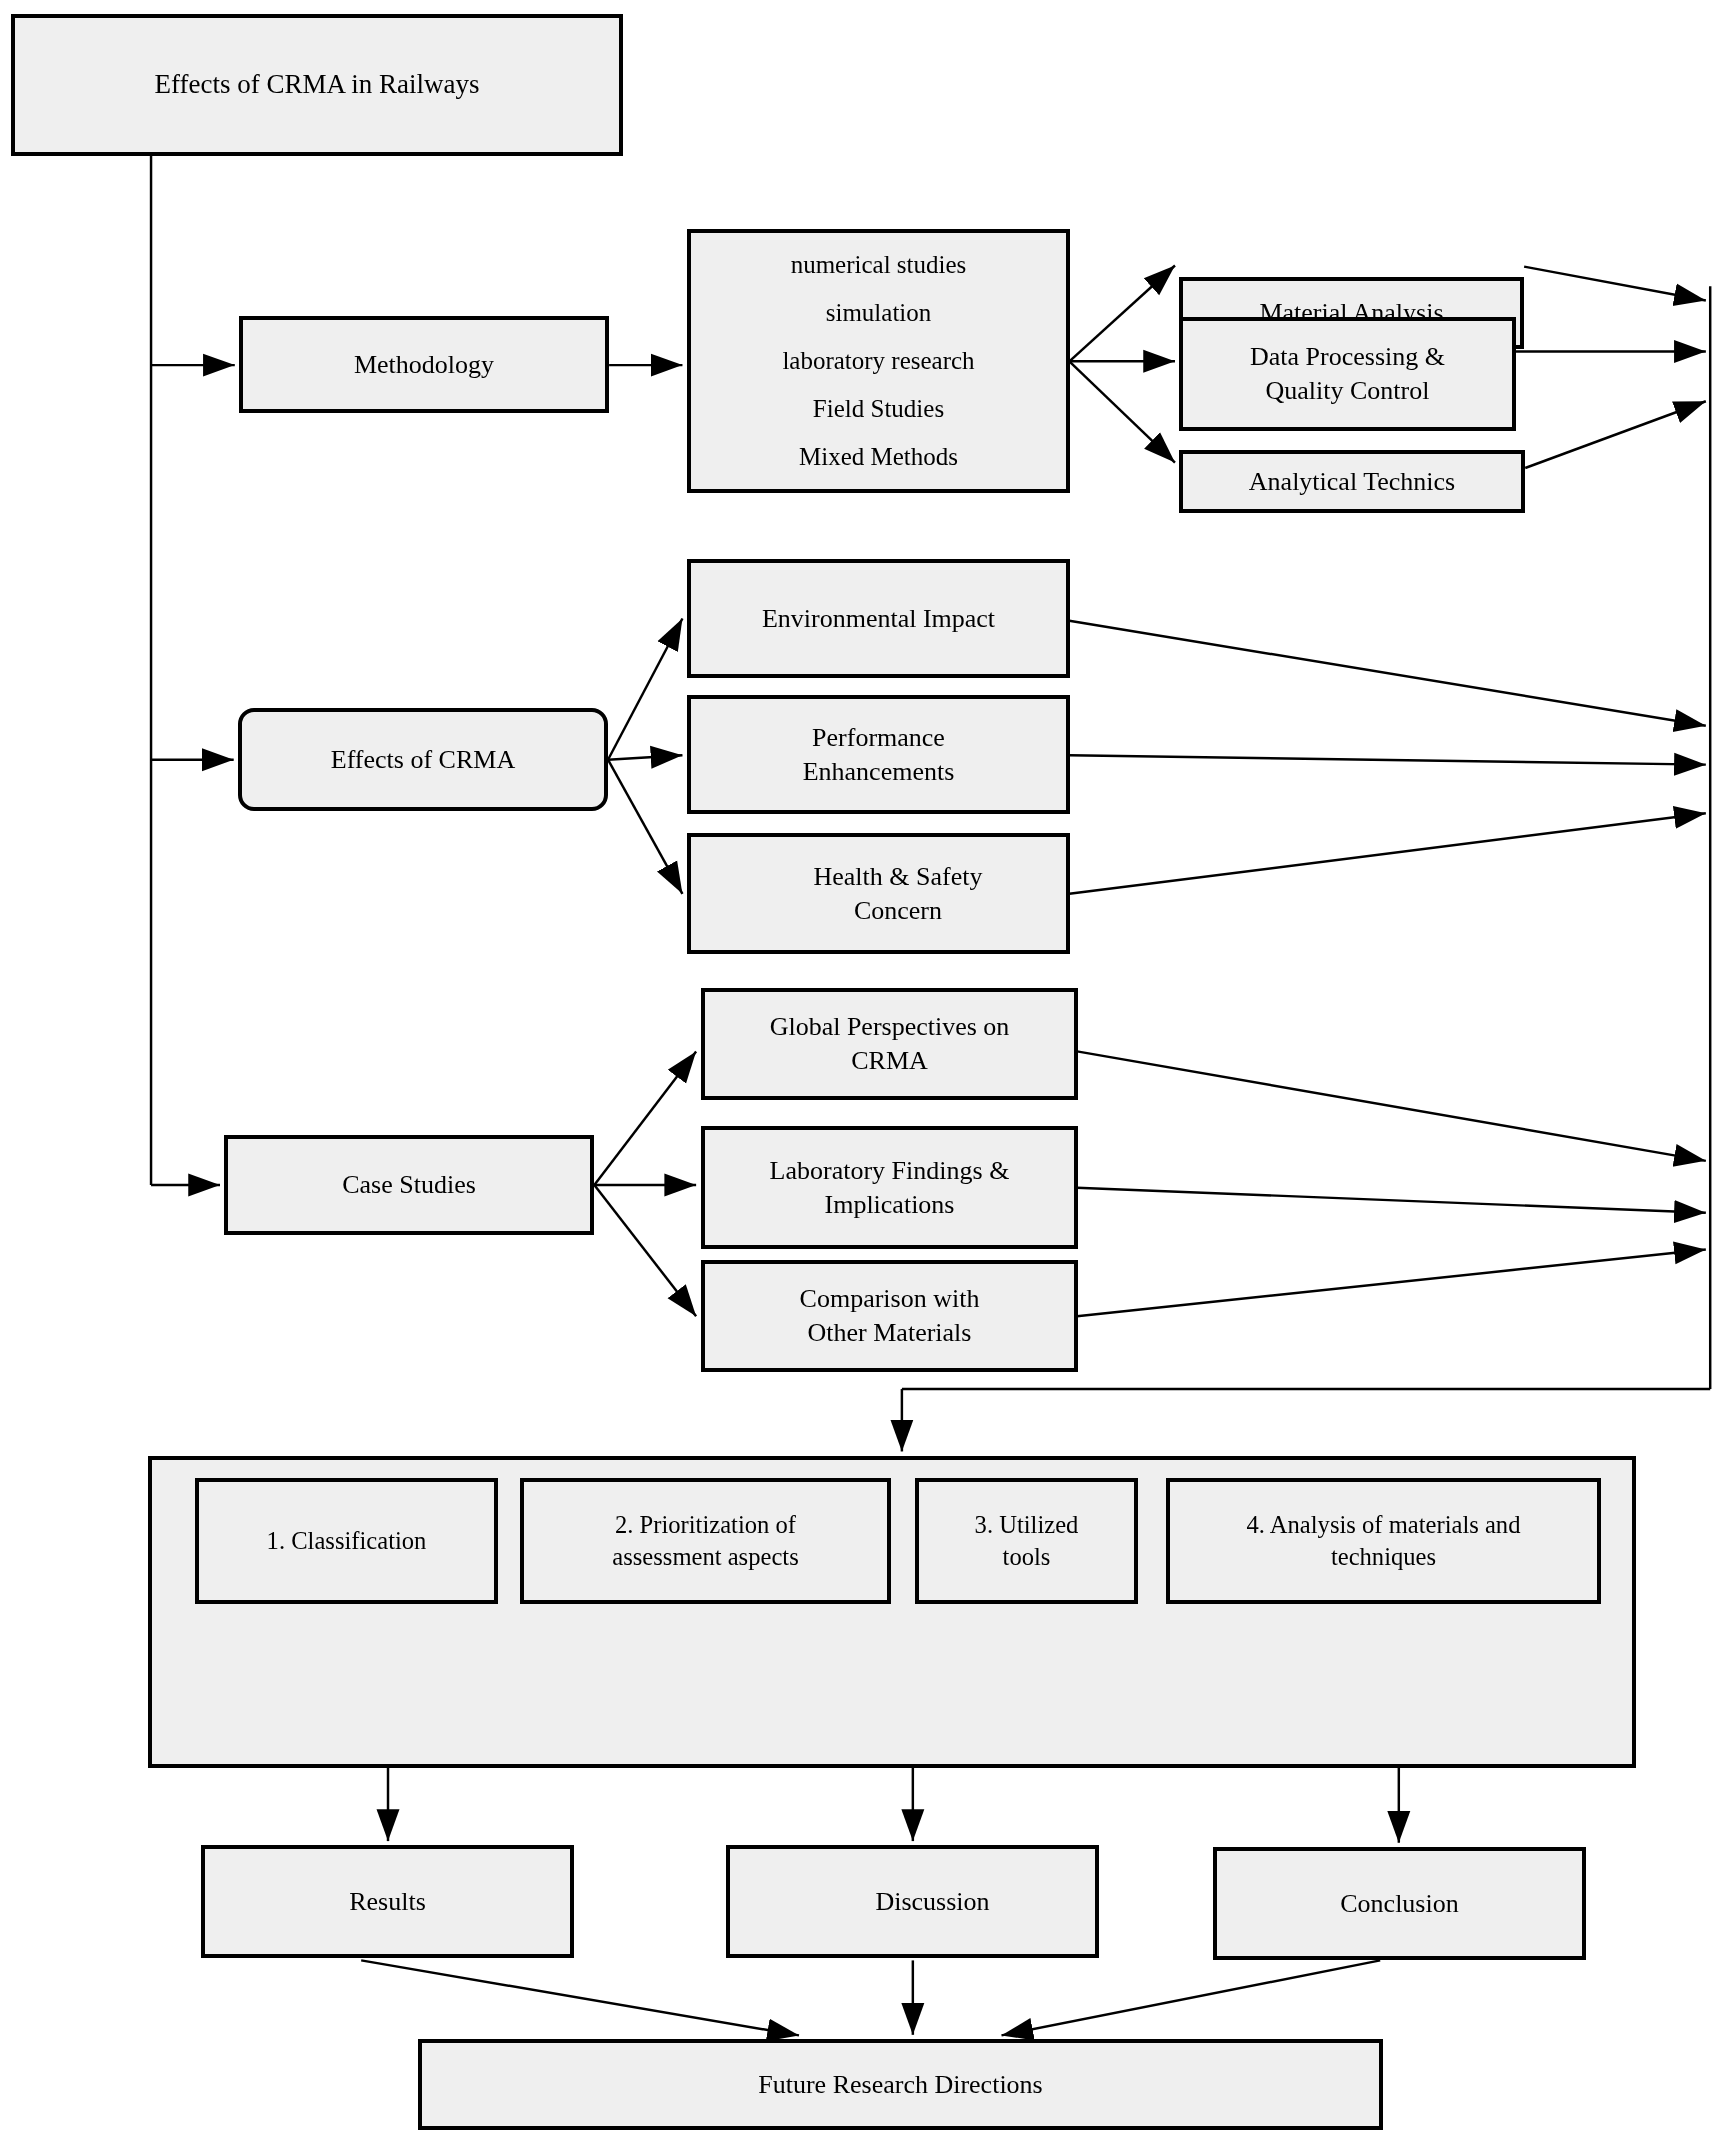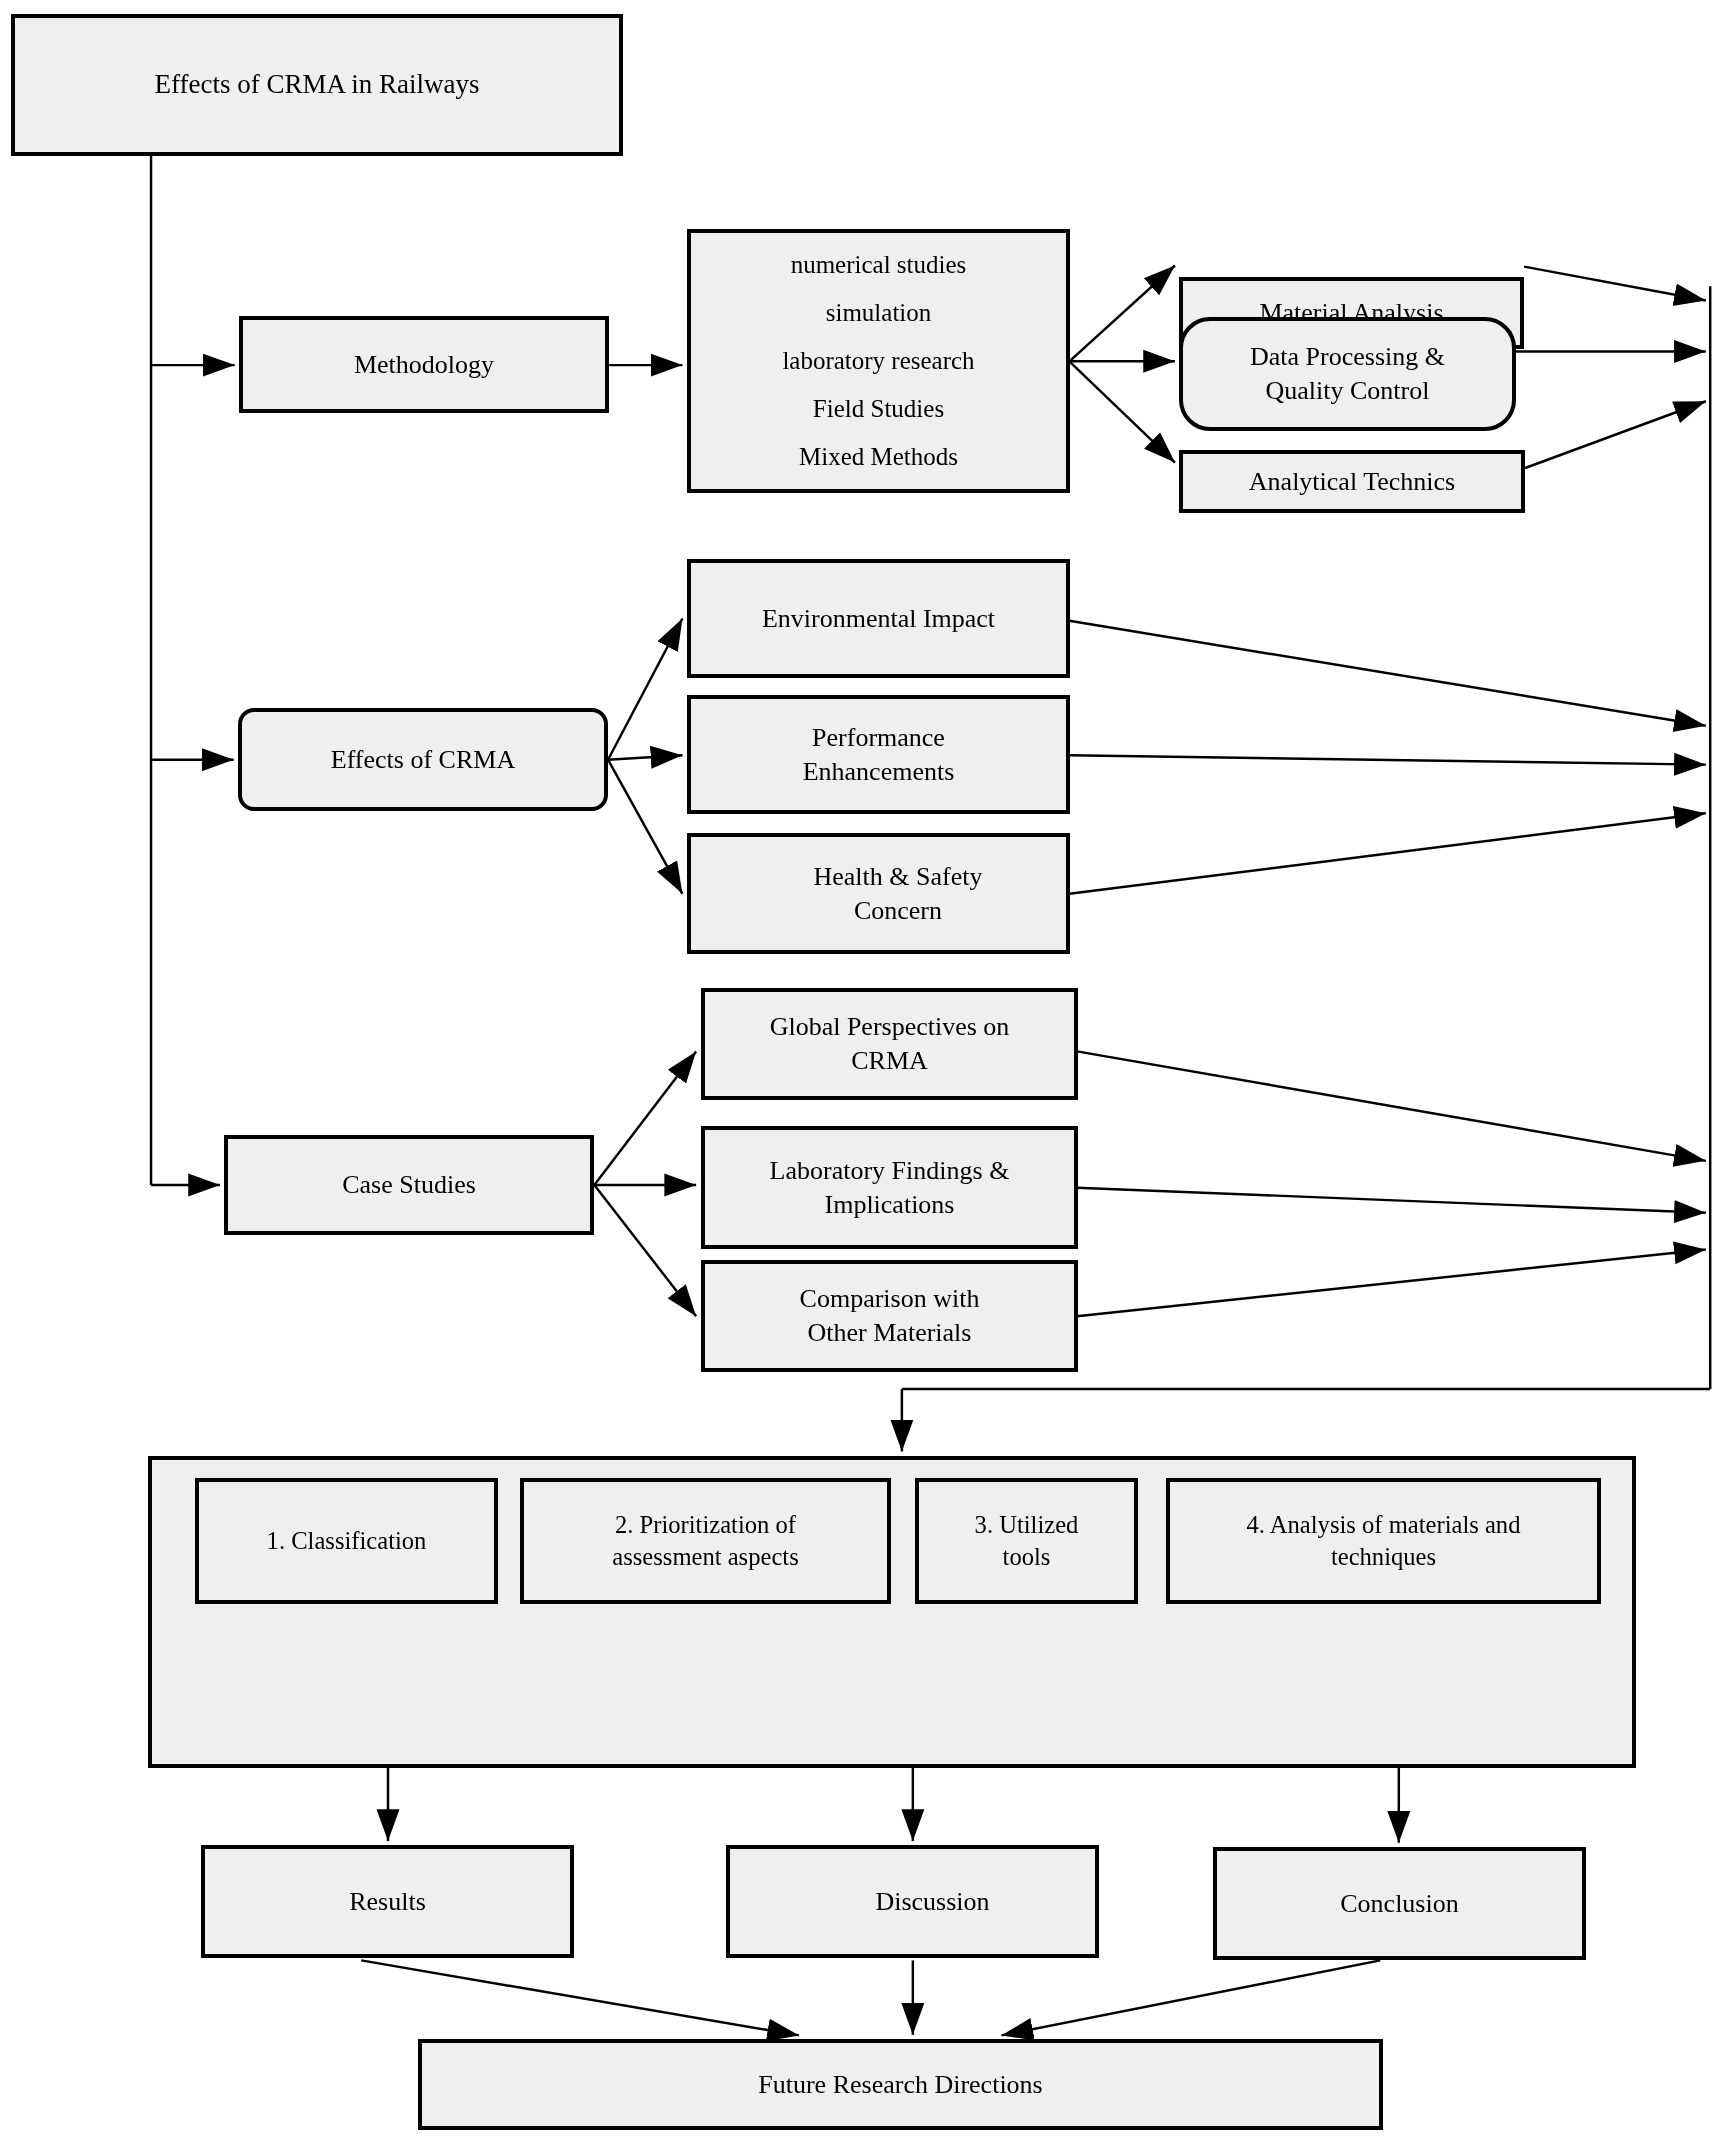--- a/index.html
+++ b/index.html
@@ -33,21 +33,21 @@
     position: absolute;
     background: #efefef;
     border: 4.9px solid #000000;
     box-sizing: border-box;
     z-index: 1;
   }
   #title-box       { left: 11px;   top: 13.7px;   width: 612px; height: 142px; font-size: 27px; }
   #methodology-box { left: 239px;  top: 316px;  width: 370px;  height: 97px; }
   #methods-box     { left: 687px; top: 229px;  width: 383px;  height: 264px; font-size: 25px; line-height: 1.92; }
   #material-box    { left: 1179px; top: 229px;  width: 345px;  height: 72px; margin-top: 48px; }
-  #dataproc-box    { left: 1179px; top: 317px;  width: 337px;  height: 114px; border-radius: 31px; }
+  #dataproc-box    { left: 1179px; top: 317px;  width: 337px;  height: 114px; }
   #analytical-box  { left: 1179px; top: 450px;  width: 346px;  height: 63px; }
   #environmental-box { left: 687px; top: 559px; width: 383px; height: 119px; }
   #effects-box     { left: 238px;  top: 708px; width: 370px;  height: 103px; border-radius: 16px; }
   #performance-box { left: 687px; top: 695px; width: 383px;  height: 119px; }
   #health-box      { left: 687px; top: 833px; width: 383px;  height: 121px; padding-left: 39px; }
   #global-box      { left: 701px; top: 988px; width: 377px;  height: 112px; }
   #casestudies-box { left: 224px;  top: 1135px; width: 370px;  height: 100px; }
   #labfindings-box { left: 701px; top: 1126px; width: 377px;  height: 123px; }
   #comparison-box  { left: 701px; top: 1260px; width: 377px;  height: 112px; }
   #synthesis-panel { left: 148px;  top: 1456px; width: 1488px; height: 312px; }

